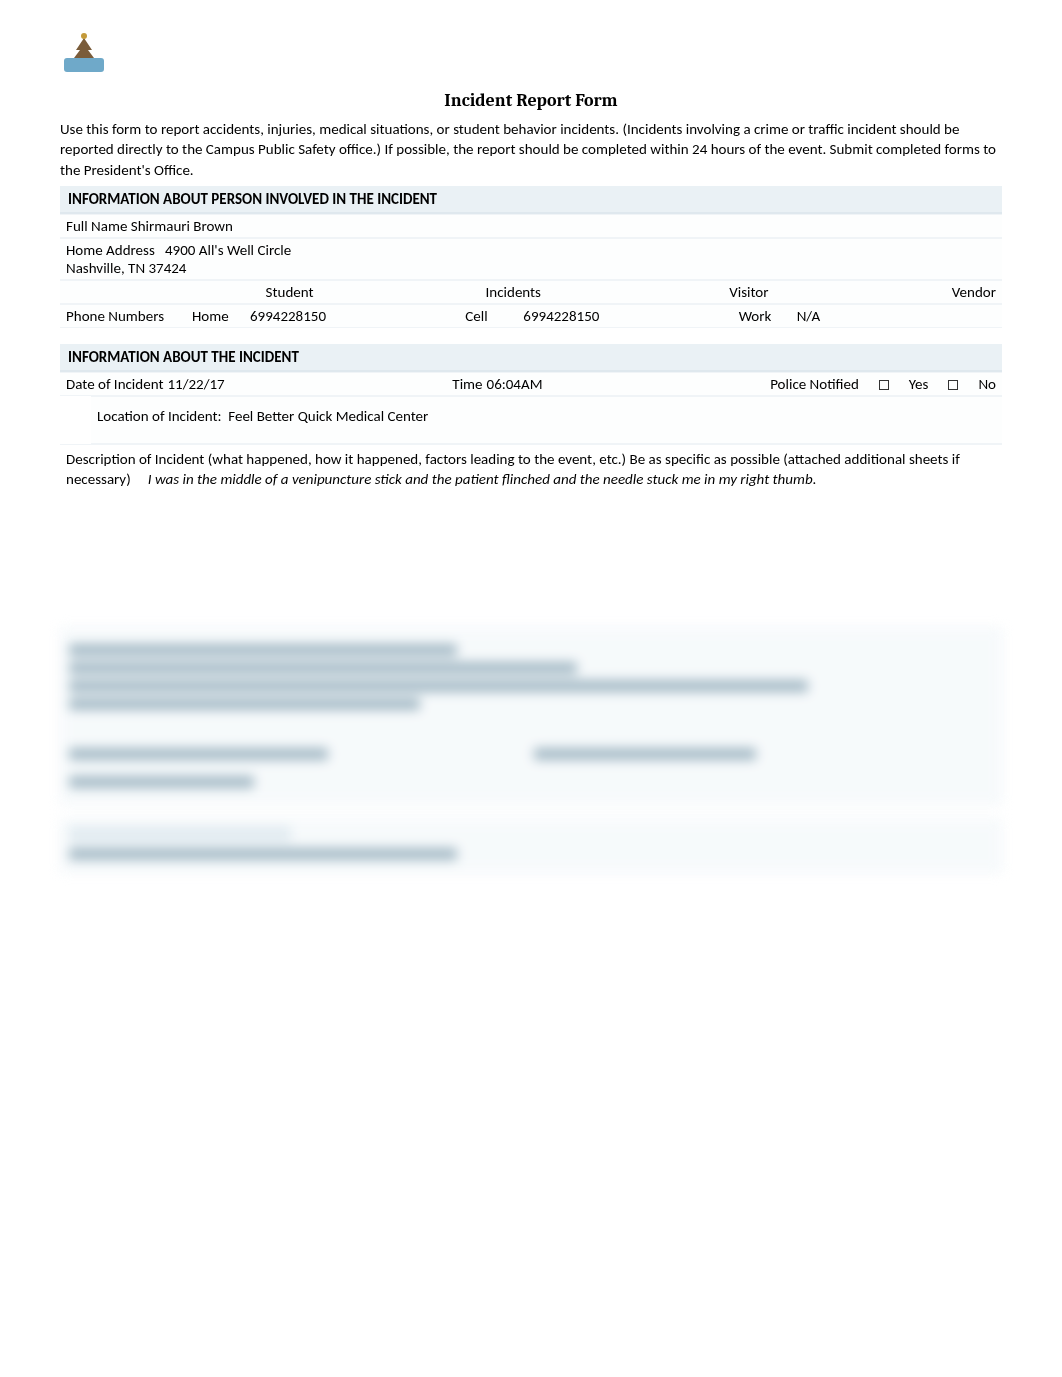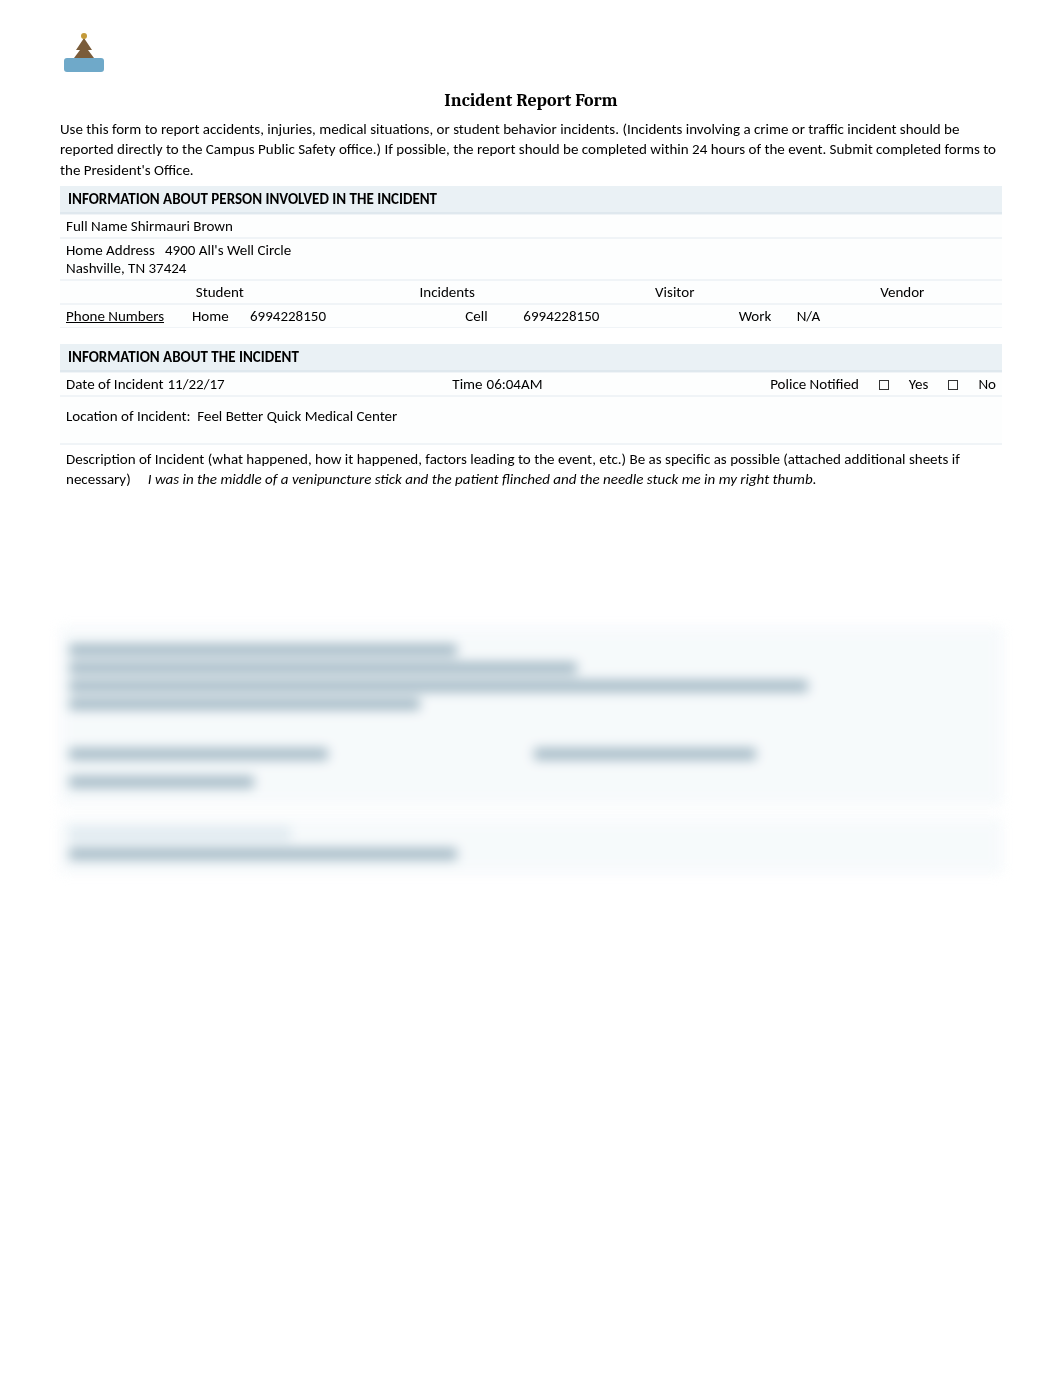--- a/index.html
+++ b/index.html
@@ -43,39 +43,39 @@
       padding: 2px 6px;
       border-top: 1px solid #f0f4f7;
       border-bottom: 1px solid #f0f4f7;
       background: #fdfefe;
       min-height: 22px;
     }
     .cell { display: inline-block; }
     .label { white-space: nowrap; }
     .value { white-space: nowrap; }
     .addr { display: block; }
-    .role-row .cell { flex: 1; text-align: center; padding-left: 40px; }
+    .role-row .cell { flex: 1; text-align: right; padding-left: 40px; }
     .role-row .cell:first-child { padding-left: 60px; }
     .phone-row { gap: 16px; }
-    .phone-row .lab { width: 110px; text-decoration: underline; }
+    .phone-row .lab { width: 110px; }
     .phone-row .grp { flex: 1; display: flex; gap: 10px; }
     .phone-row .grp .k { width: 48px; }
     .incident-row { gap: 24px; }
     .incident-row .grp { display: flex; gap: 4px; }
     .spacer { flex: 1; }
     .police { display: flex; align-items: center; gap: 18px; }
     .cbox {
       display: inline-block;
       width: 10px; height: 10px;
       border: 1px solid #333;
       position: relative;
       top: 1px;
       margin: 0 2px;
     }
-    .loc-row { padding-top: 10px; padding-bottom: 18px; }
+    .loc-row { padding-top: 10px; padding-bottom: 18px; margin-left: 31px; }
     .desc-block {
       padding: 4px 6px 120px 6px;
       font-size: 15px;
       line-height: 1.35;
       border-top: 1px solid #f0f4f7;
     }
     .desc-text { font-style: italic; }
     .blur-area {
       filter: blur(6px);
       user-select: none;

